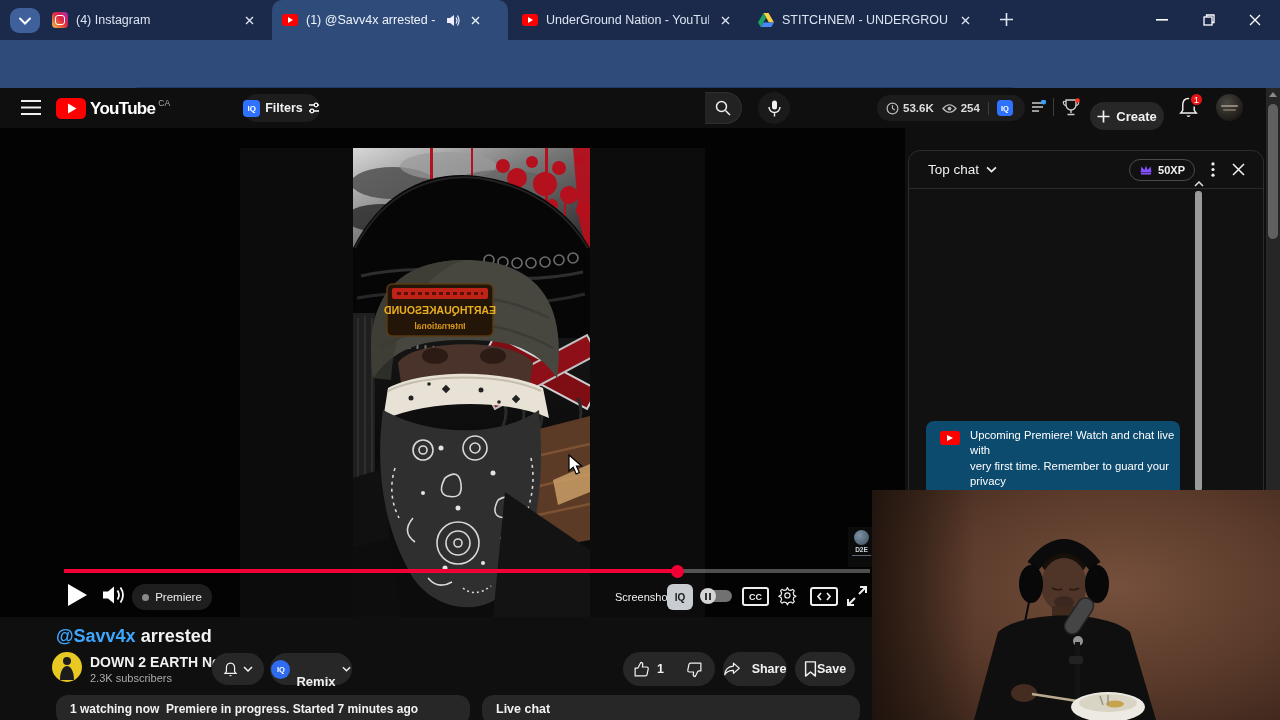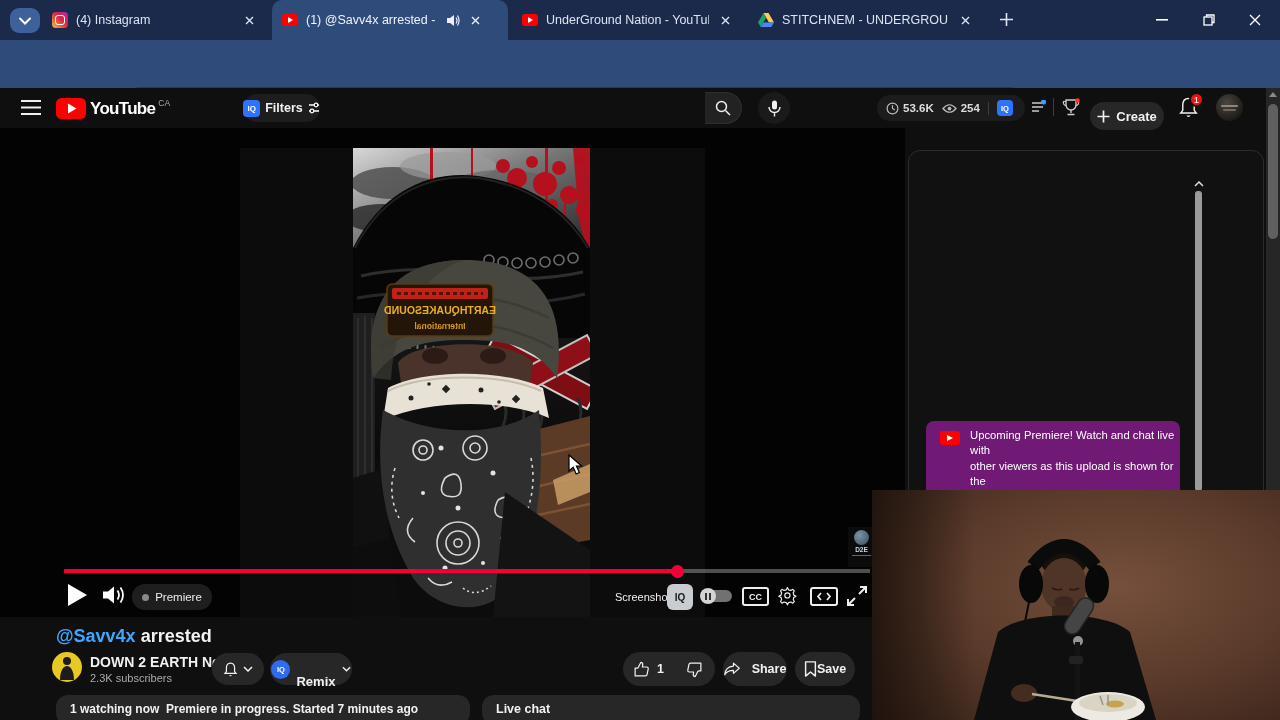--- a/index.html
+++ b/index.html
@@ -29,21 +29,21 @@
   .pill{background:#272727;border-radius:18px;display:flex;align-items:center;justify-content:center;color:#f1f1f1;}
   .iqsq{background:#2f72ff;color:#fff;border-radius:4px;display:flex;align-items:center;justify-content:center;font-weight:bold;}
   
   .player{position:absolute;left:0;top:128px;width:905px;height:489px;background:#030303;overflow:hidden;}
   .ctrlico{position:absolute;display:flex;align-items:center;justify-content:center;color:#eee;}
   
   .chip{position:absolute;background:#272727;border-radius:12px;color:#f1f1f1;}
   
   .chatpanel{position:absolute;left:908px;top:150px;width:356px;height:540px;background:#111;border:1px solid #2d2d2d;border-radius:12px;}
   .chathead{position:absolute;left:0;top:0;width:100%;height:38px;border-bottom:1px solid #2a2a2a;display:flex;align-items:center;color:#f1f1f1;font-size:13.5px;}
-  .notice{position:absolute;left:17px;top:270px;width:254px;height:86px;background:#701a75;border-radius:8px;color:#fff;}
+  .notice{position:absolute;left:17px;top:270px;width:254px;height:86px;background:#0c4a6e;border-radius:8px;color:#fff;}
   .noticeline{font-size:11.3px;line-height:15.4px;}
   .mut{color:#aaa;}
 </style>
 </head>
 <body>
 
 <div class="stage">
 
   <div class="tabstrip">
     <div class="tabsearch">
@@ -526,27 +526,48 @@
 
   <div class="chip" style="left:56px;top:695px;width:414px;height:30px;padding:7px 0 0 14px;font-size:12px;font-weight:bold;">
     <span>1 watching now</span>&nbsp;
     <span>Premiere in progress. Started 7 minutes ago</span>
   </div>
   <div class="chip" style="left:482px;top:695px;width:378px;height:30px;padding:7px 0 0 14px;font-size:12.5px;font-weight:bold;">
     <span>Live chat</span>
   </div>
 
   <div class="chatpanel">
+    <div class="chathead">
+      <span style="margin-left:19px;">Top chat</span>
+      <svg width="11" height="7" viewBox="0 0 10 6" style="margin-left:7px;">
+          <path d="M1,1 L5,5 L9,1" stroke="#f1f1f1" stroke-width="1.5" fill="none"></path>
+        </svg>
+      <div style="flex:1"></div>
+      <div style="display:flex;align-items:center;gap:5px;border:1px solid #4a4a4a;border-radius:12px;height:22px;padding:0 9px;">
+        <svg width="14" height="11" viewBox="0 0 18 14">
+            <path d="M2,11 L3,3 L7,7.5 L9,2 L11,7.5 L15,3 L16,11 Z" fill="#8450ff"></path>
+            <rect x="2.5" y="11.5" width="13" height="2" fill="#8450ff"></rect>
+          </svg>
+        <span style="font-size:11px;font-weight:bold;">50XP</span>
+      </div>
+      <svg width="4" height="15" viewBox="0 0 4 16" style="margin:0 17px 0 16px;">
+          <circle cx="2" cy="2" r="1.7" fill="#f1f1f1"></circle>
+          <circle cx="2" cy="8" r="1.7" fill="#f1f1f1"></circle>
+          <circle cx="2" cy="14" r="1.7" fill="#f1f1f1"></circle>
+        </svg>
+      <svg width="13" height="13" viewBox="0 0 13 13" style="margin-right:18px;">
+          <path d="M1,1 L12,12 M12,1 L1,12" stroke="#f1f1f1" stroke-width="1.5"></path>
+        </svg>
+    </div>
     <div class="notice">
       <div class="abs" style="left:14px;top:10px;width:20px;height:14px;background:#f00;border-radius:3px;display:flex;align-items:center;justify-content:center;">
         <span style="border-style:solid;border-width:3.5px 0 3.5px 6px;border-color:transparent transparent transparent #fff;"></span>
       </div>
       <div class="abs" style="left:44px;top:7px;">
         <div class="noticeline">Upcoming Premiere! Watch and chat live with</div>
-        <div class="noticeline">other viewers as this upload is shown for the</div>
         <div class="noticeline">very first time. Remember to guard your privacy</div>
         <div class="noticeline">and abide by our community guidelines.</div>
         <div style="font-size:11.3px;margin-top:7px;color:#3ea6ff;">Learn more</div>
       </div>
     </div>
     <svg class="abs" style="left:285px;top:30px;" width="10" height="6" viewBox="0 0 10 6">
         <path d="M1,5 L5,1 L9,5" stroke="#ddd" stroke-width="1.5" fill="none"></path>
       </svg>
     <div class="abs" style="left:286px;top:40px;width:7px;height:300px;background:#9a9a9a;border-radius:3px;"></div>
   </div>

